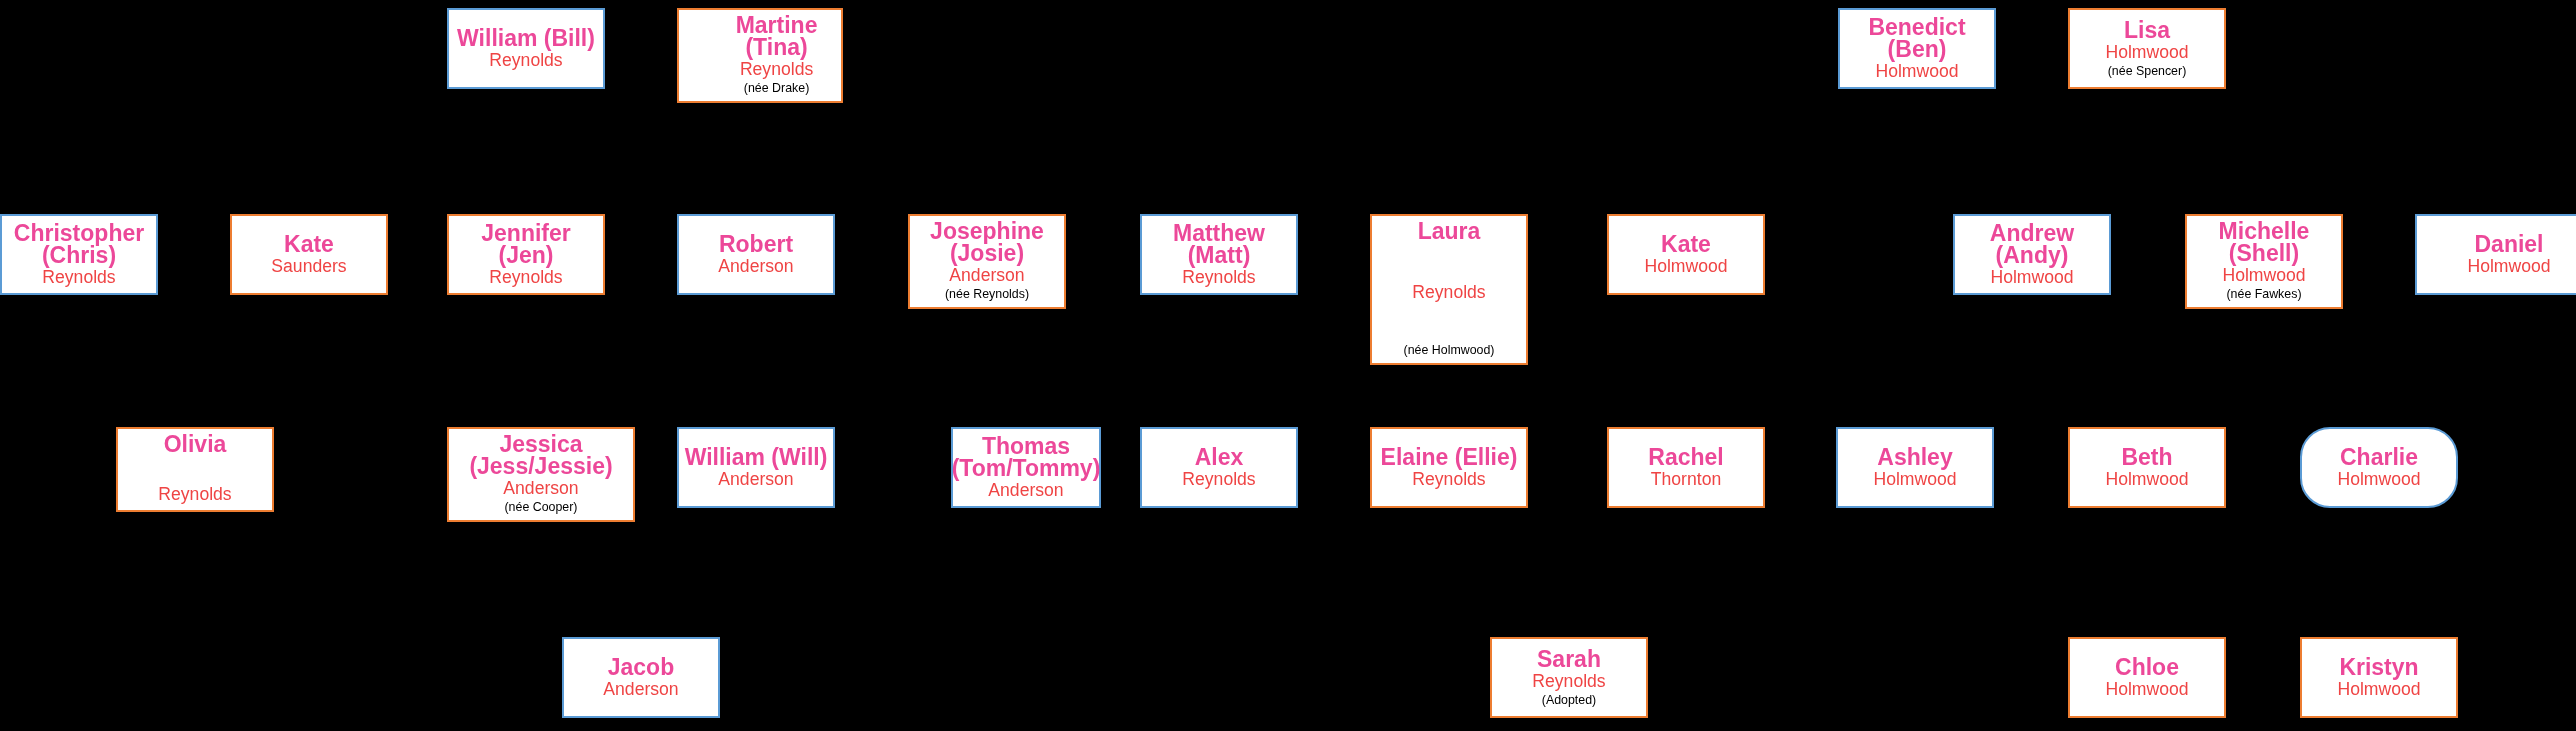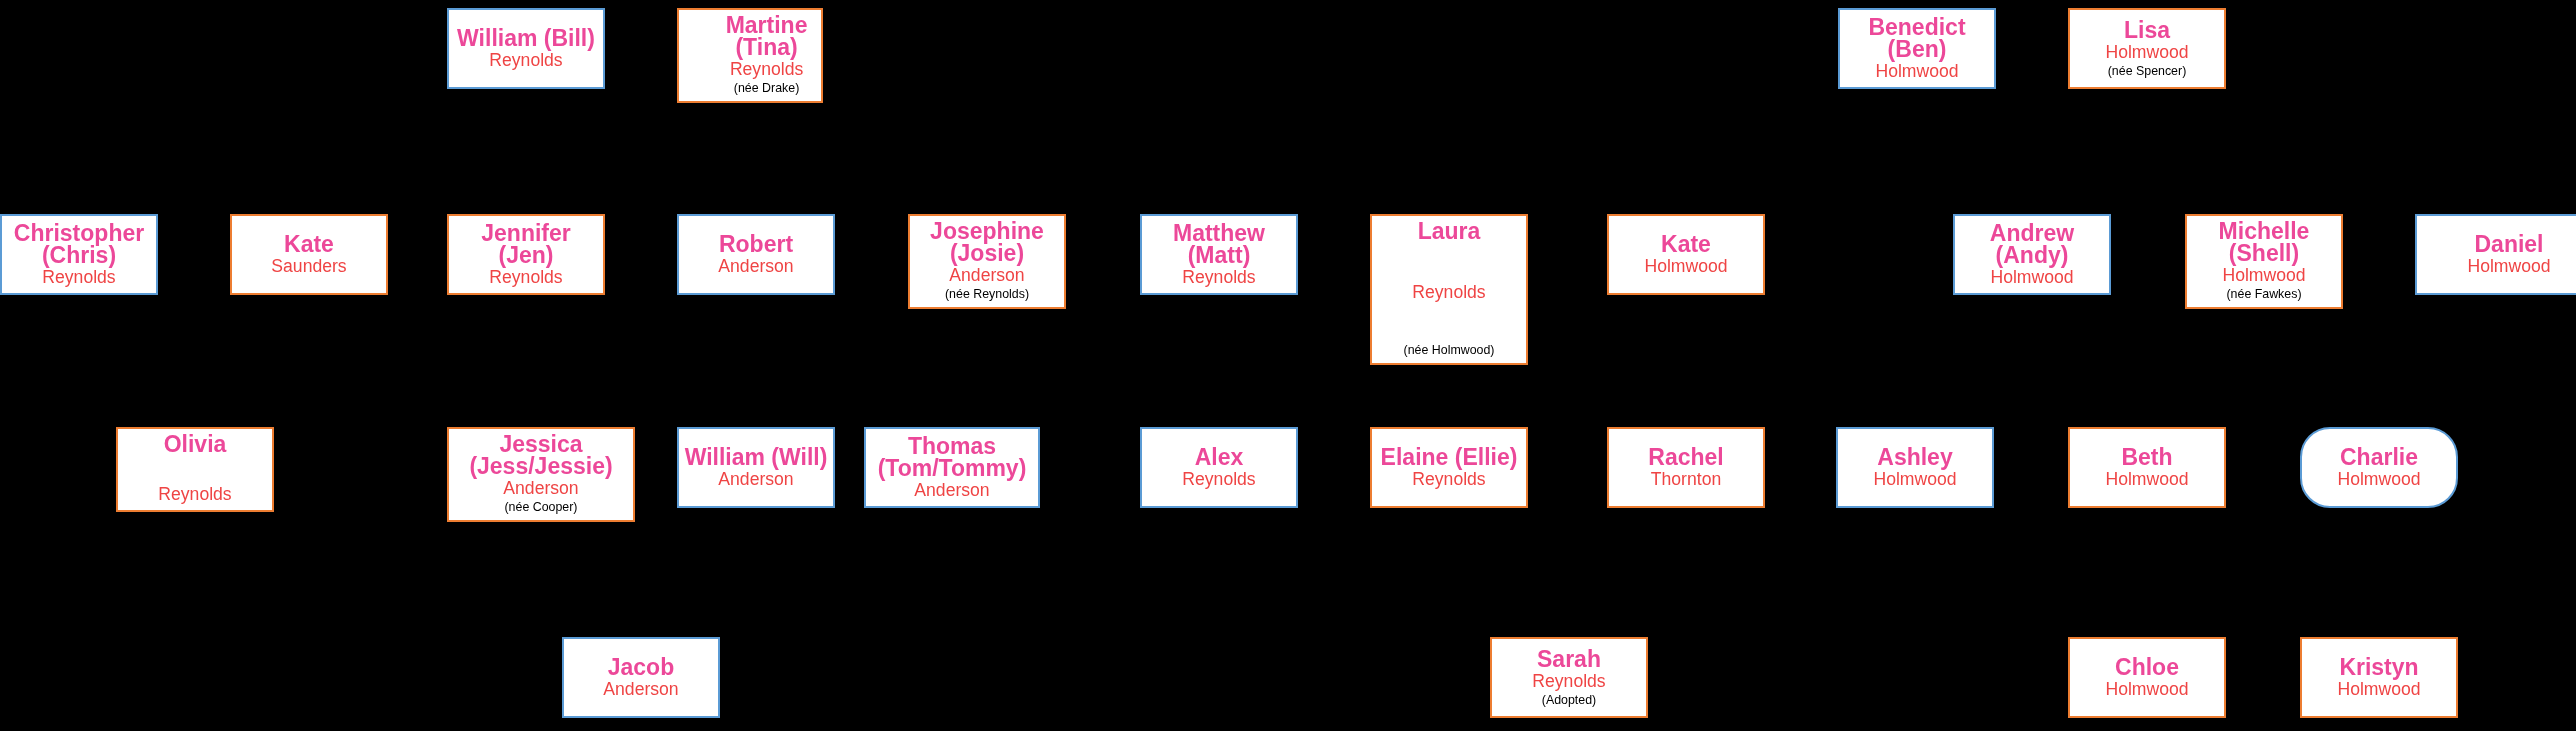--- a/index.html
+++ b/index.html
@@ -50,21 +50,21 @@
 </head>
 <body>
 
 <div class="canvas">
 
 <div class="person-box" style="left: 447px; top: 8px; width: 158px; border-color: rgb(91, 155, 213);">
       <div class="person-name">William (Bill)</div>
       <div class="person-surname">Reynolds</div>
 
     </div>
-    <div class="person-box" style="left: 677px; top: 8px; width: 146px; border-color: rgb(237, 125, 49); padding-left: 36px;">
+    <div class="person-box" style="left: 677px; top: 8px; width: 166px; border-color: rgb(237, 125, 49); padding-left: 36px;">
       <div class="person-name">Martine (Tina)</div>
       <div class="person-surname">Reynolds</div>
       <div class="person-note">(née Drake)</div>
     </div>
     <div class="person-box" style="left: 1838px; top: 8px; width: 158px; border-color: rgb(91, 155, 213);">
       <div class="person-name">Benedict (Ben)</div>
       <div class="person-surname">Holmwood</div>
 
     </div>
     <div class="person-box" style="left: 2068px; top: 8px; width: 158px; border-color: rgb(237, 125, 49); align-items: center;">
@@ -135,21 +135,21 @@
     <div class="person-box" style="left: 447px; top: 427px; width: 188px; border-color: rgb(237, 125, 49);">
       <div class="person-name">Jessica (Jess/Jessie)</div>
       <div class="person-surname">Anderson</div>
       <div class="person-note">(née Cooper)</div>
     </div>
     <div class="person-box" style="left: 677px; top: 427px; width: 158px; border-color: rgb(91, 155, 213);">
       <div class="person-name">William (Will)</div>
       <div class="person-surname">Anderson</div>
 
     </div>
-    <div class="person-box" style="left: 864px; top: 427px; width: 176px; border-color: rgb(91, 155, 213);">
+    <div class="person-box" style="left: 951px; top: 427px; width: 150px; border-color: rgb(91, 155, 213);">
       <div class="person-name">Thomas (Tom/Tommy)</div>
       <div class="person-surname">Anderson</div>
 
     </div>
     <div class="person-box" style="left: 1140px; top: 427px; width: 158px; border-color: rgb(91, 155, 213);">
       <div class="person-name">Alex</div>
       <div class="person-surname">Reynolds</div>
 
     </div>
     <div class="person-box" style="left: 1370px; top: 427px; width: 158px; border-color: rgb(237, 125, 49);">

